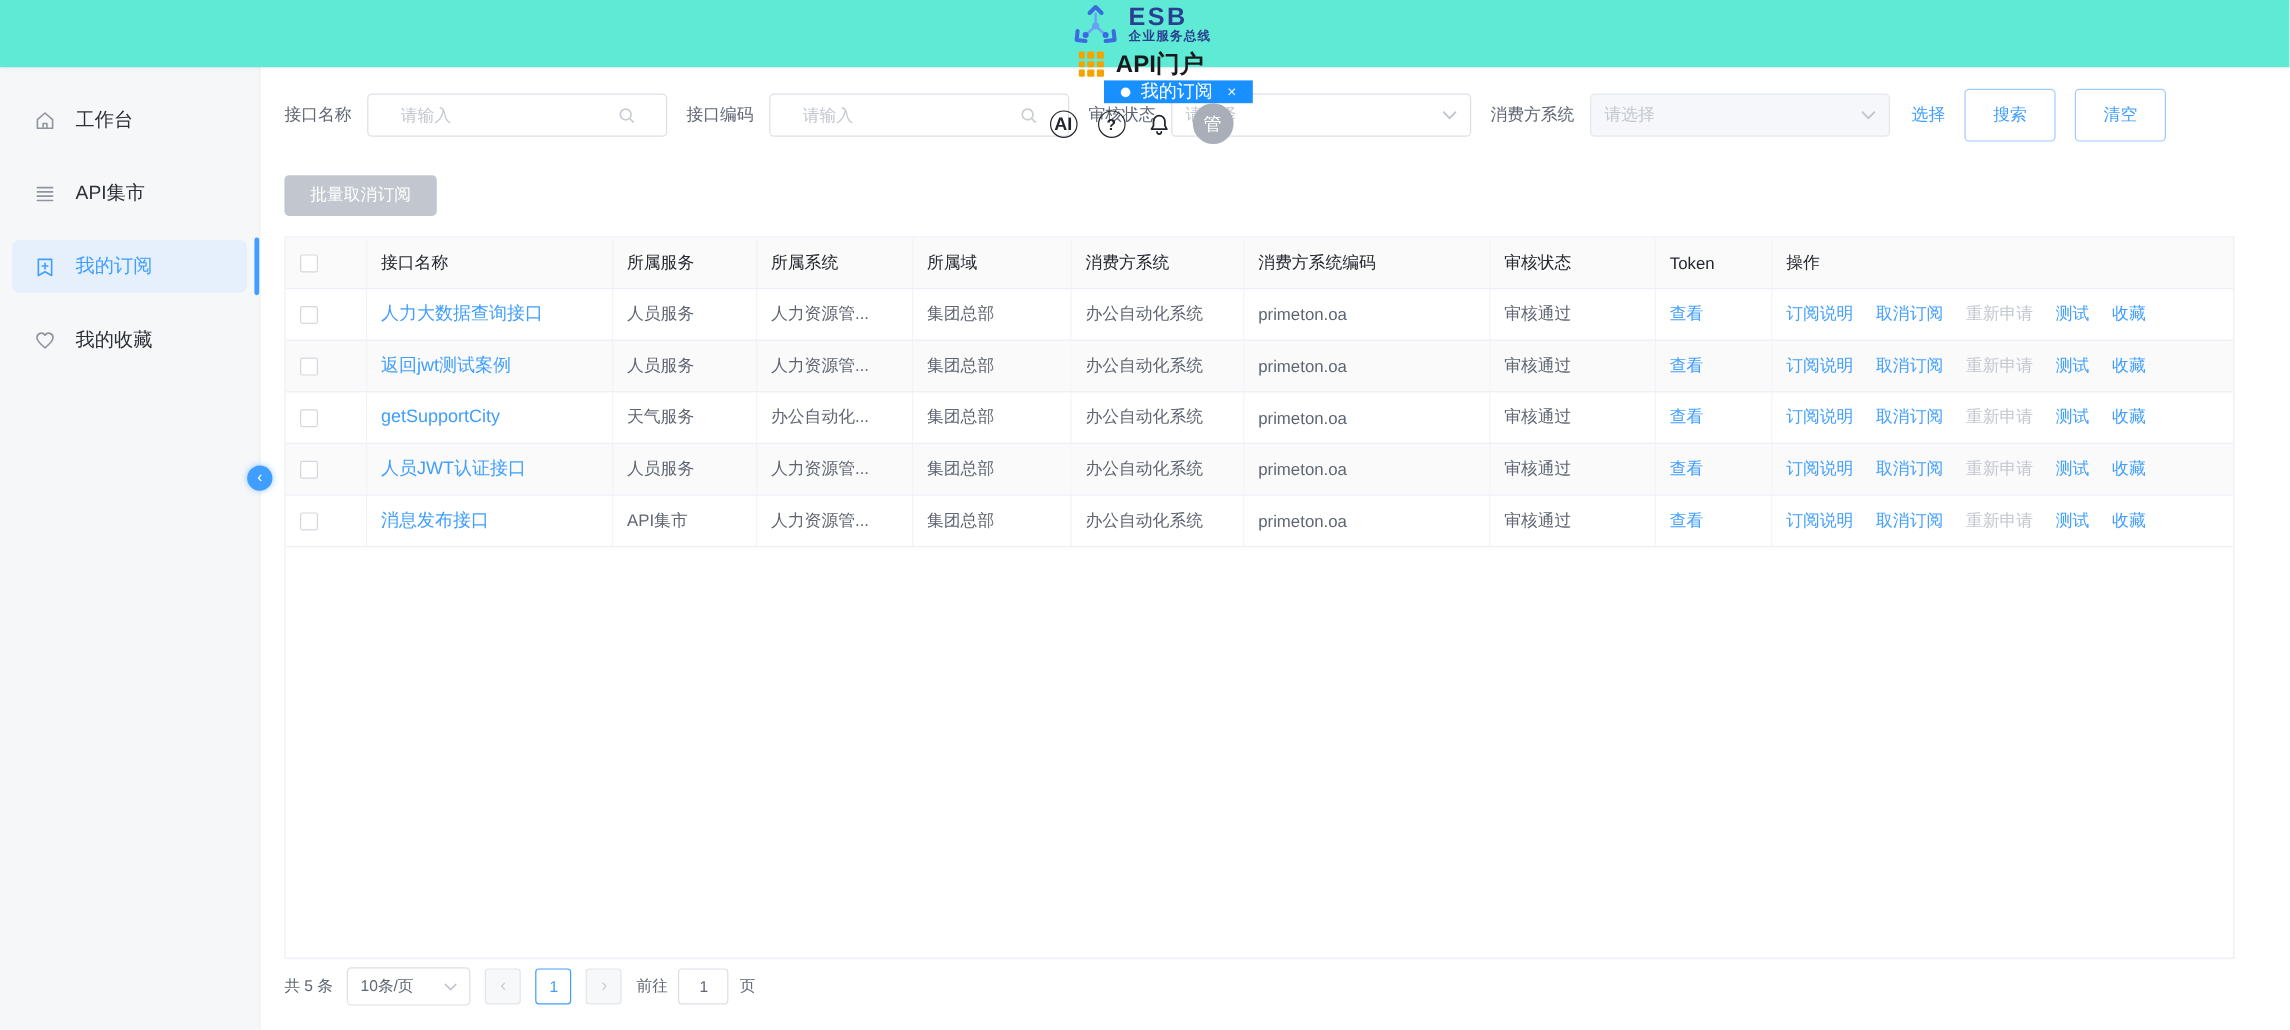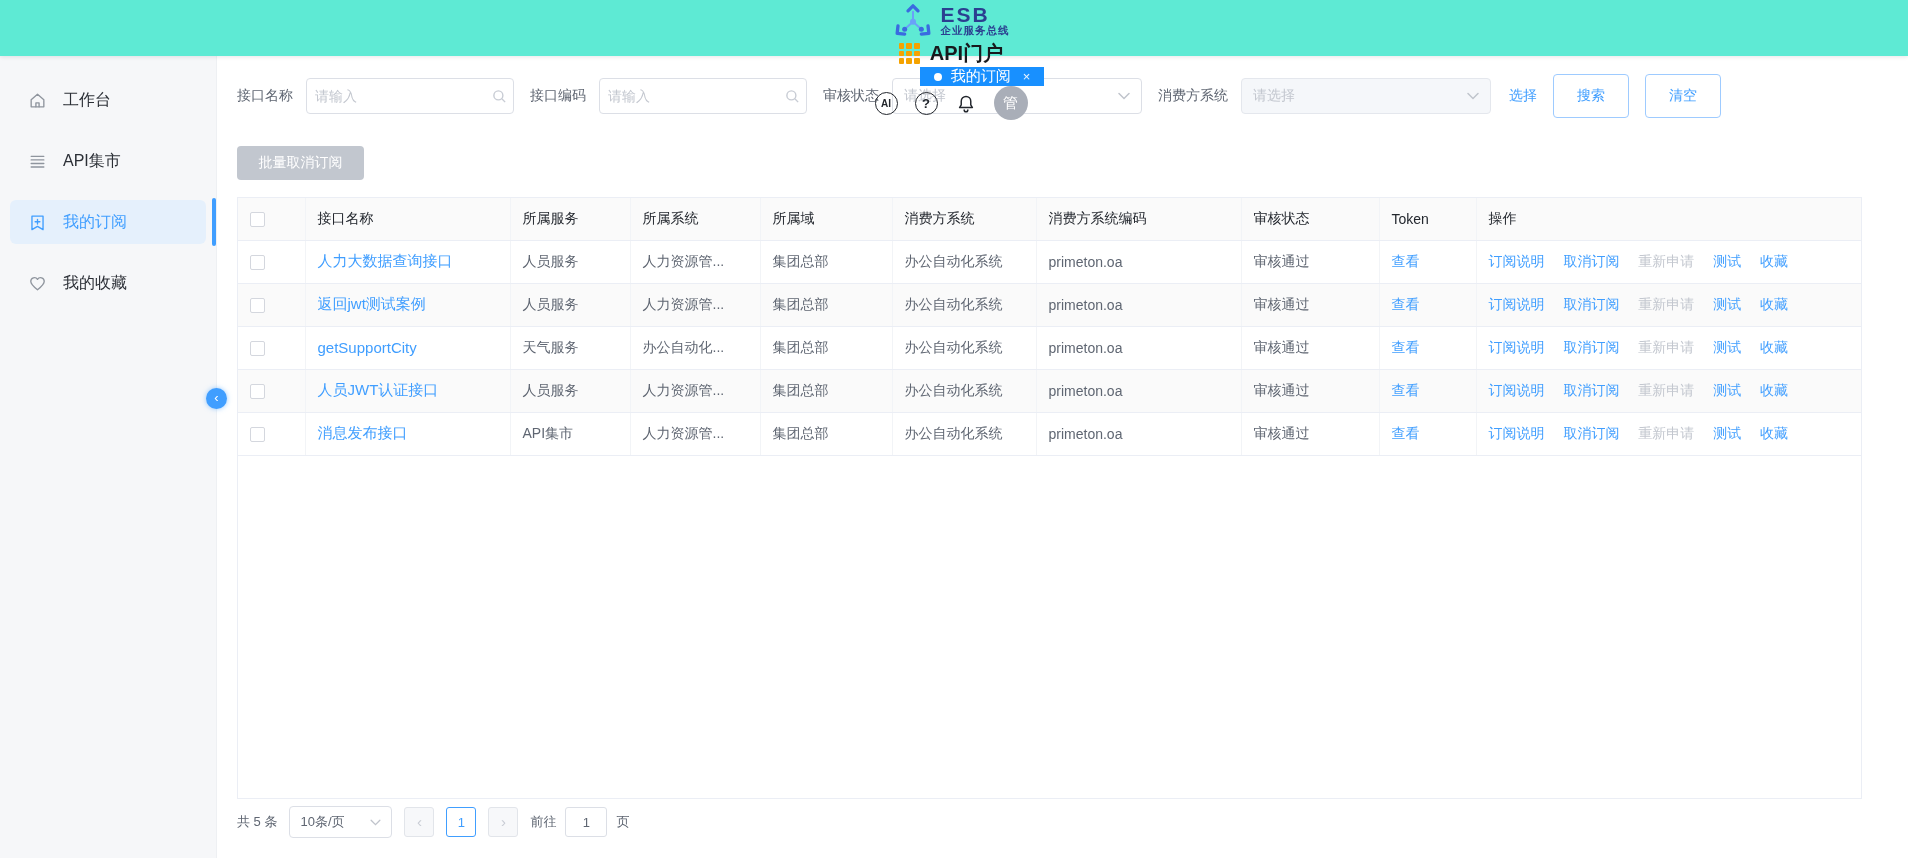--- a/index.html
+++ b/index.html
@@ -34,21 +34,21 @@
   .search-pill {
     width:266px; height:34px; border:1px solid #e5e7ec; border-radius:17px;
     display:flex; align-items:center; gap:7px; padding:0 14px; margin-right:66px;
   }
   .search-pill input { flex:1; border:none; outline:none; background:transparent; font-size:14px; color:#333; }
   .search-pill input::placeholder { color:#c8ccd4; }
   .top-icons { display:flex; align-items:center; gap:17px; }
   .icon-circle {
     width:23px; height:23px; border:1.6px solid #22262c; border-radius:50%;
     display:flex; align-items:center; justify-content:center;
-    font-size:10px; font-weight:bold; color:#22262c; cursor:pointer;
+    font-size:15px; font-weight:bold; color:#22262c; cursor:pointer;
   }
   .icon-circle.help { font-size:13px; }
   .bell { cursor:pointer; display:flex; }
   .avatar {
     width:34px; height:34px; border-radius:50%; background:#a9aeb8; color:#fff;
     display:flex; align-items:center; justify-content:center; font-size:15px; cursor:pointer;
   }
   
   .sidebar {
     position:absolute; top:56px; left:0; bottom:0; width:217px;
@@ -74,22 +74,22 @@
   }
   
   .main {
     margin-left:217px; height:802px; padding:18px 46px 0 20px;
     display:flex; flex-direction:column; background:#fff;
   }
   .filters { display:flex; align-items:center; font-size:14px; color:#5f6672; }
   .f-group { display:flex; align-items:center; gap:13px; margin-right:16px; }
   .f-label { white-space:nowrap; }
   .f-input {
-    width:208px; height:36px; border:1px solid #dcdfe6; border-radius:4px;
-    display:flex; align-items:center; padding:0 6px; background:#fff;
+    width:250px; height:36px; border:1px solid #dcdfe6; border-radius:4px;
+    display:flex; align-items:center; padding:0 25px; background:#fff;
   }
   .f-input input { flex:1; border:none; outline:none; font-size:14px; color:#333; min-width:0; }
   .f-input input::placeholder { color:#c3c7cf; }
   .f-select {
     width:250px; height:36px; border:1px solid #dcdfe6; border-radius:4px; background:#fff;
     display:flex; align-items:center; justify-content:space-between; padding:0 11px;
     color:#c3c7cf; cursor:pointer;
   }
   .f-select.disabled { background:#f5f7fa; border-color:#e4e7ed; cursor:not-allowed; }
   .choose-link { color:#409eff; cursor:pointer; margin-right:16px; white-space:nowrap; }

